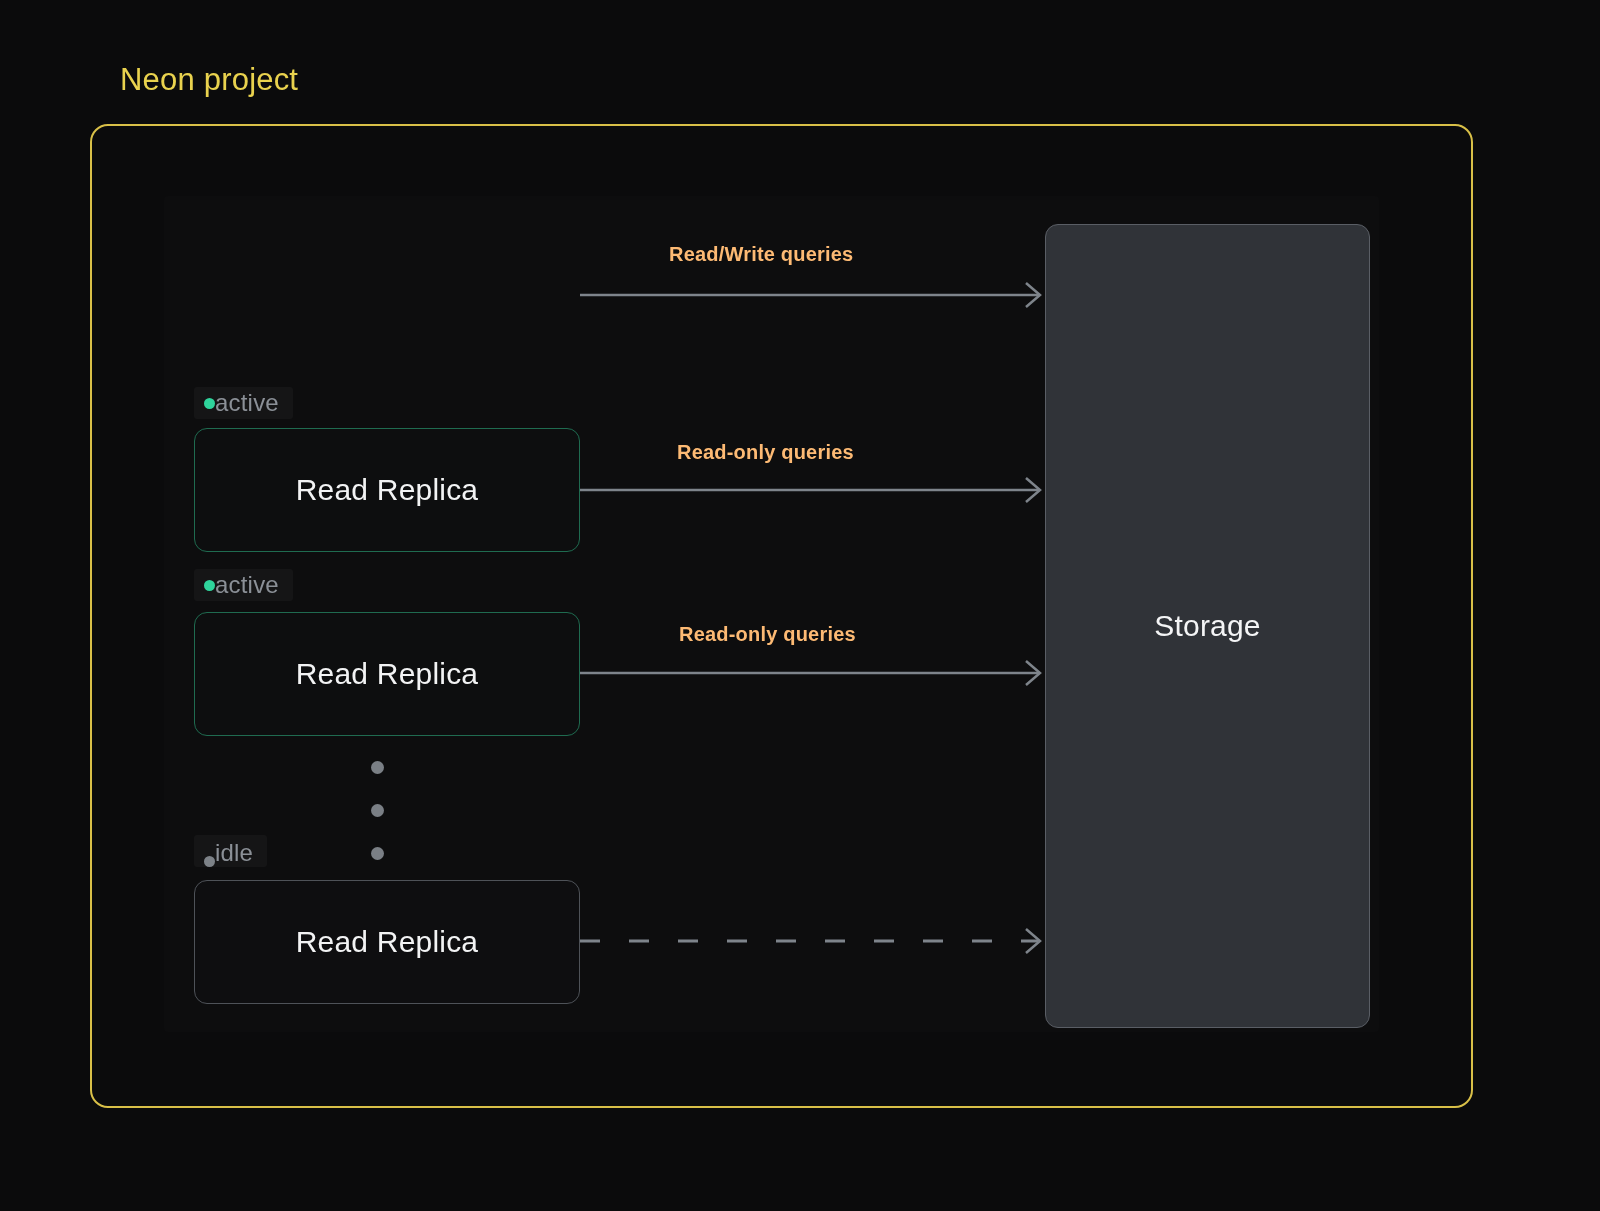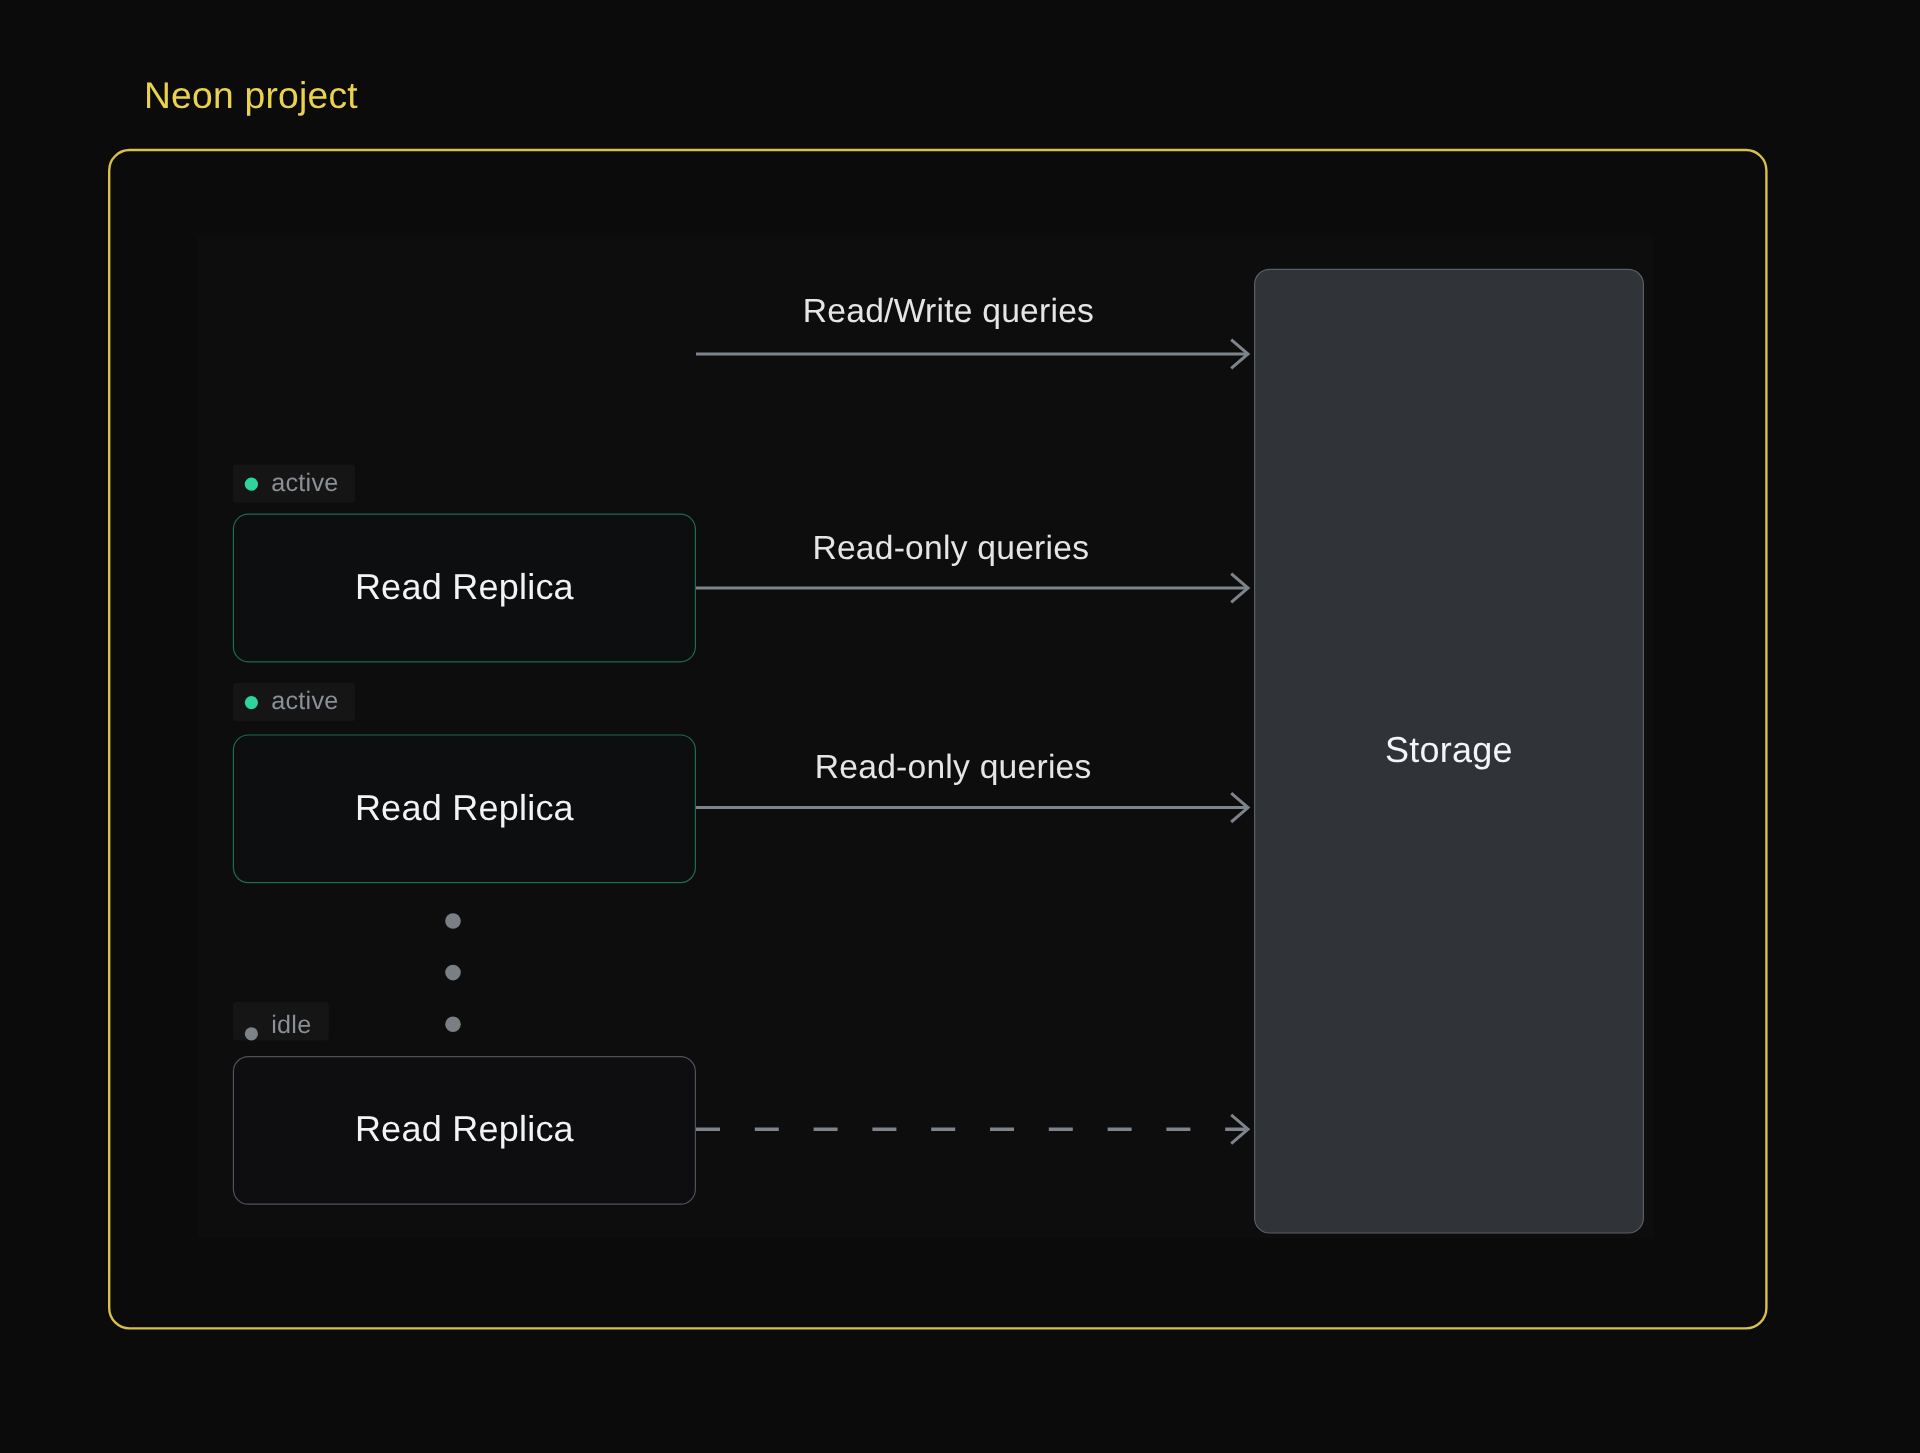--- a/index.html
+++ b/index.html
@@ -122,26 +122,25 @@
     font-size: 30px;
     letter-spacing: 0.2px;
     white-space: nowrap;
   }
 
   
   .badge {
     position: absolute;
     display: flex;
     align-items: center;
-    gap: 11px;
     height: 32px;
     padding: 0 14px 0 10px;
     background: rgba(255,255,255,0.035);
     border-radius: 3px;
-    font-size: 21px;
+    font-size: 24px;
     color: #8b9097;
     letter-spacing: 0.2px;
     white-space: nowrap;
   }
   .badge .dot {
     width: 11px;
     height: 11px;
     border-radius: 50%;
     flex: none;
   }
@@ -176,24 +175,25 @@
     left: 0;
     top: 0;
     width: 1600px;
     height: 1211px;
     pointer-events: none;
   }
 
   
   .edge-label {
     position: absolute;
-    color: #e5e5e5;
-    font-size: 28px;
-    letter-spacing: 0.2px;
-    white-space: nowrap;
+    color: #fdba74;
+    font-size: 20px;
+    letter-spacing: 0.2px;
+    white-space: nowrap;
+    font-weight: bold;
   }
   #label-rw     { left: 669px; top: 243px; }
   #label-ro-1   { left: 677px; top: 441px; }
   #label-ro-2   { left: 679px; top: 623px; }
 </style>
 </head>
 <body>
 
 <div id="stage">
 

